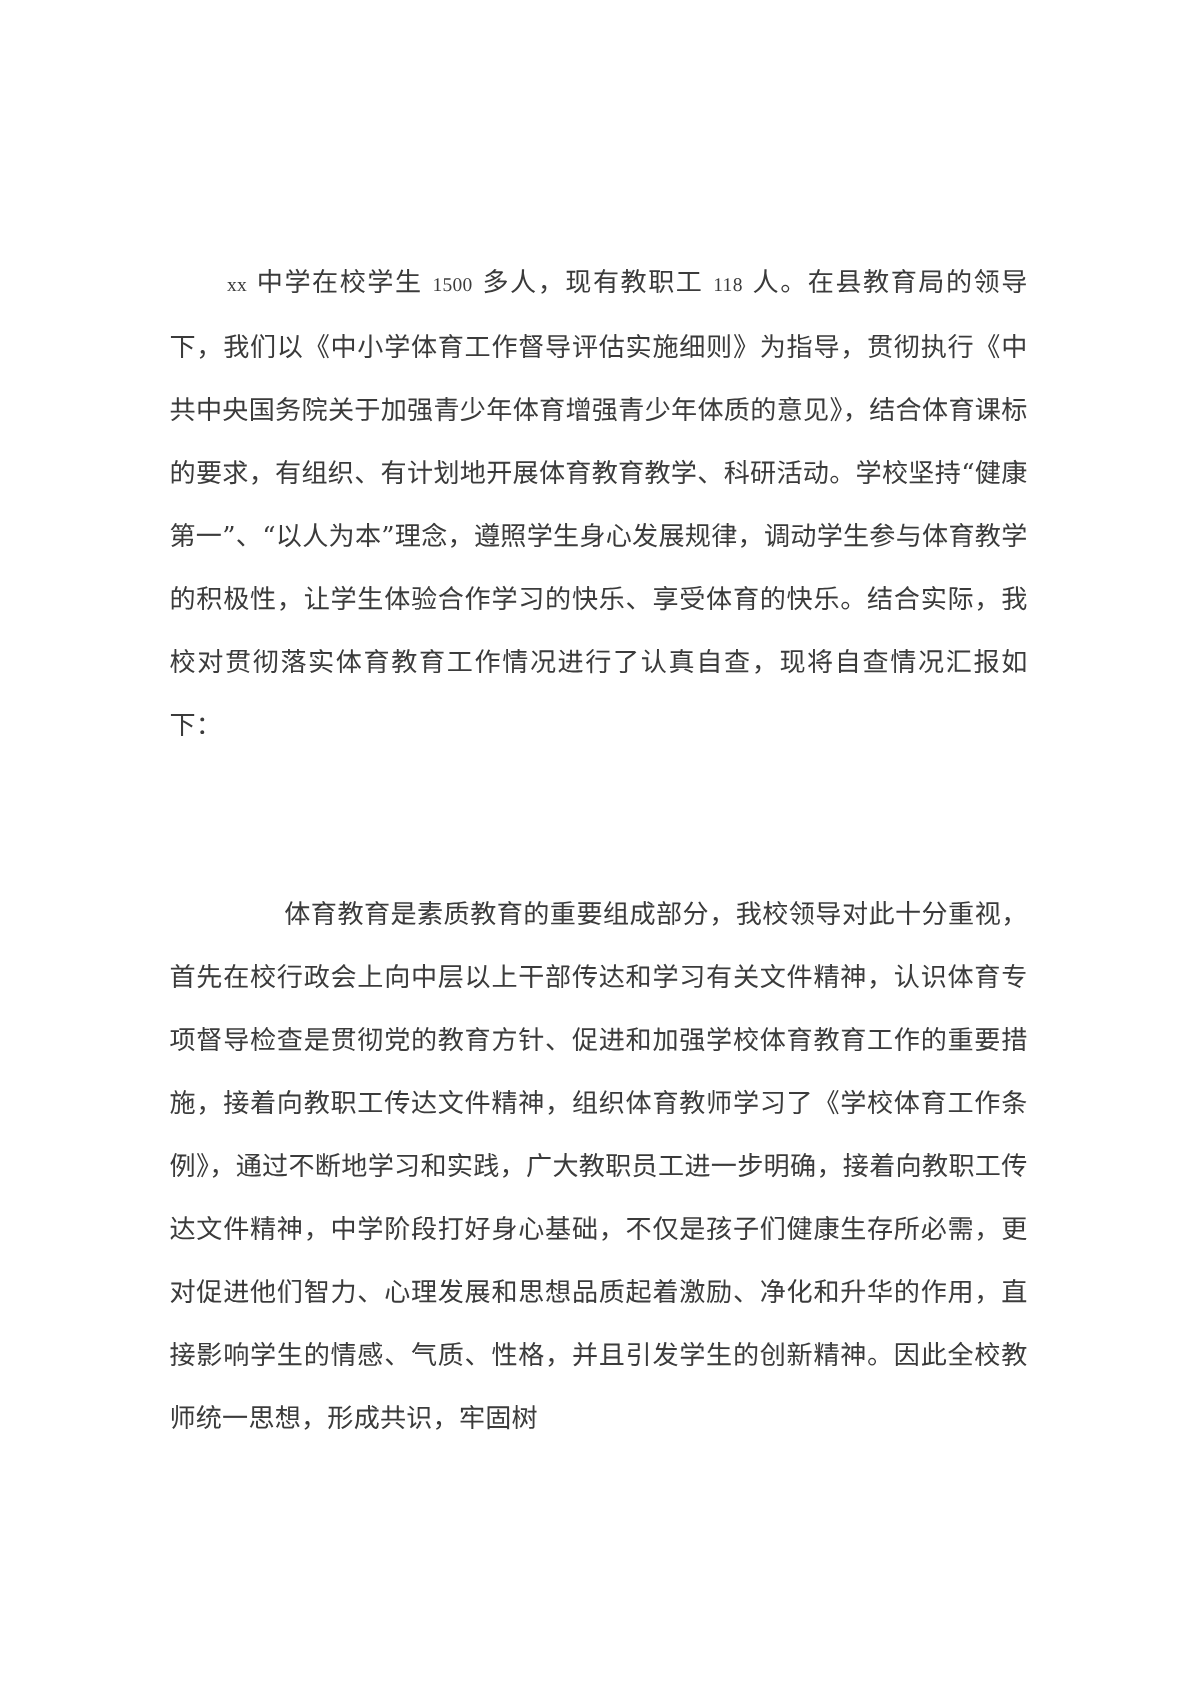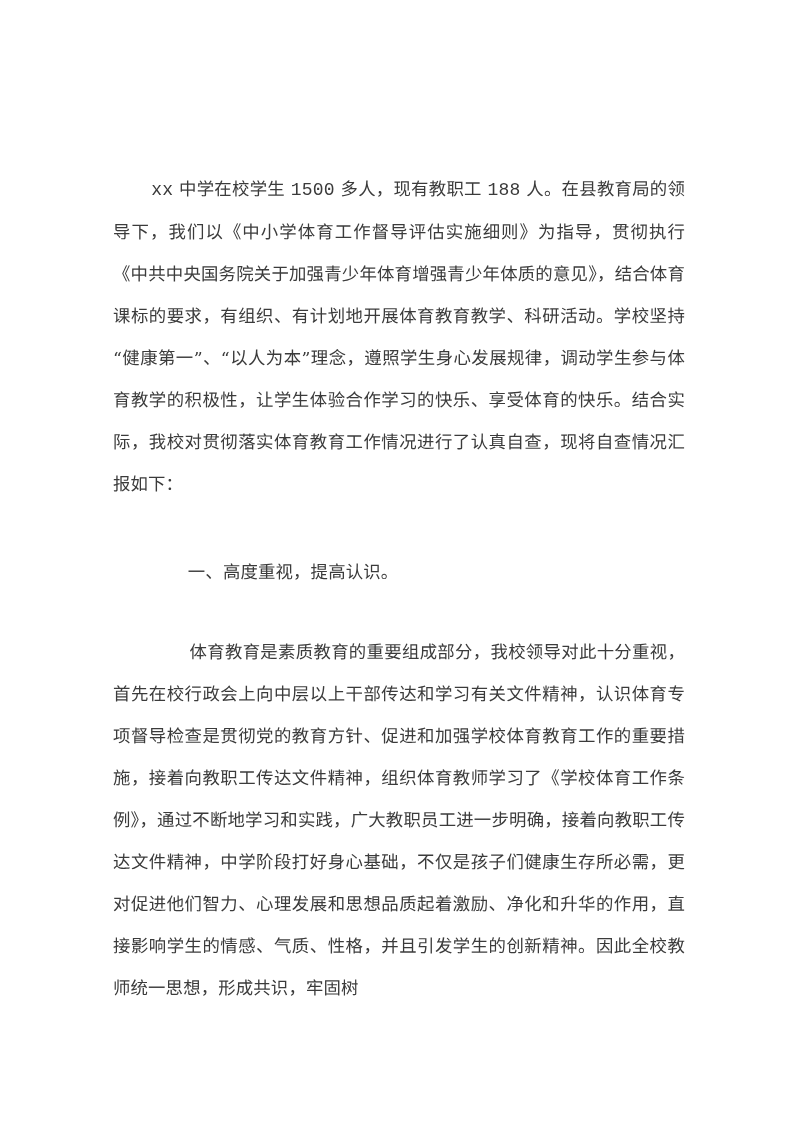--- a/index.html
+++ b/index.html
@@ -64,37 +64,36 @@
   .para-body {
     text-indent: 4.4em;
   }
 
   
   .gap-after-intro { height: 46px; }
   .gap-after-heading { height: 38px; }
 
   
   .latin {
-    font-family: Liberation Mono, monospace;
-    font-size: 18px;
+    font-family: Liberation Serif, serif;
+    font-size: 13px;
     letter-spacing: 0.2px;
   }
 </style>
 </head>
 <body style="color: rgb(59, 59, 59);">
 
 <div class="page" style="background: rgb(255, 255, 255);">
 
   <div class="content">
 
-    <p class="para para-intro"><span class="latin">xx</span> 中学在校学生 <span class="latin">1500</span> 多人，现有教职工 <span class="latin">188</span> 人。在县教育局的领导下，我们以《中小学体育工作督导评估实施细则》为指导，贯彻执行《中共中央国务院关于加强青少年体育增强青少年体质的意见》，结合体育课标的要求，有组织、有计划地开展体育教育教学、科研活动。学校坚持“健康第一”、“以人为本”理念，遵照学生身心发展规律，调动学生参与体育教学的积极性，让学生体验合作学习的快乐、享受体育的快乐。结合实际，我校对贯彻落实体育教育工作情况进行了认真自查，现将自查情况汇报如下：</p>
+    <p class="para para-intro"><span class="latin">xx</span> 中学在校学生 <span class="latin">1500</span> 多人，现有教职工 <span class="latin">118</span> 人。在县教育局的领导下，我们以《中小学体育工作督导评估实施细则》为指导，贯彻执行《中共中央国务院关于加强青少年体育增强青少年体质的意见》，结合体育课标的要求，有组织、有计划地开展体育教育教学、科研活动。学校坚持“健康第一”、“以人为本”理念，遵照学生身心发展规律，调动学生参与体育教学的积极性，让学生体验合作学习的快乐、享受体育的快乐。结合实际，我校对贯彻落实体育教育工作情况进行了认真自查，现将自查情况汇报如下：</p>
 
     <div class="gap-after-intro"></div>
 
-    <p class="heading">一、高度重视，提高认识。</p>
 
     <div class="gap-after-heading"></div>
 
     <p class="para para-body">体育教育是素质教育的重要组成部分，我校领导对此十分重视，首先在校行政会上向中层以上干部传达和学习有关文件精神，认识体育专项督导检查是贯彻党的教育方针、促进和加强学校体育教育工作的重要措施，接着向教职工传达文件精神，组织体育教师学习了《学校体育工作条例》，通过不断地学习和实践，广大教职员工进一步明确，接着向教职工传达文件精神，中学阶段打好身心基础，不仅是孩子们健康生存所必需，更对促进他们智力、心理发展和思想品质起着激励、净化和升华的作用，直接影响学生的情感、气质、性格，并且引发学生的创新精神。因此全校教师统一思想，形成共识，牢固树</p>
 
   </div>
 
 </div>
 
 </body></html>

